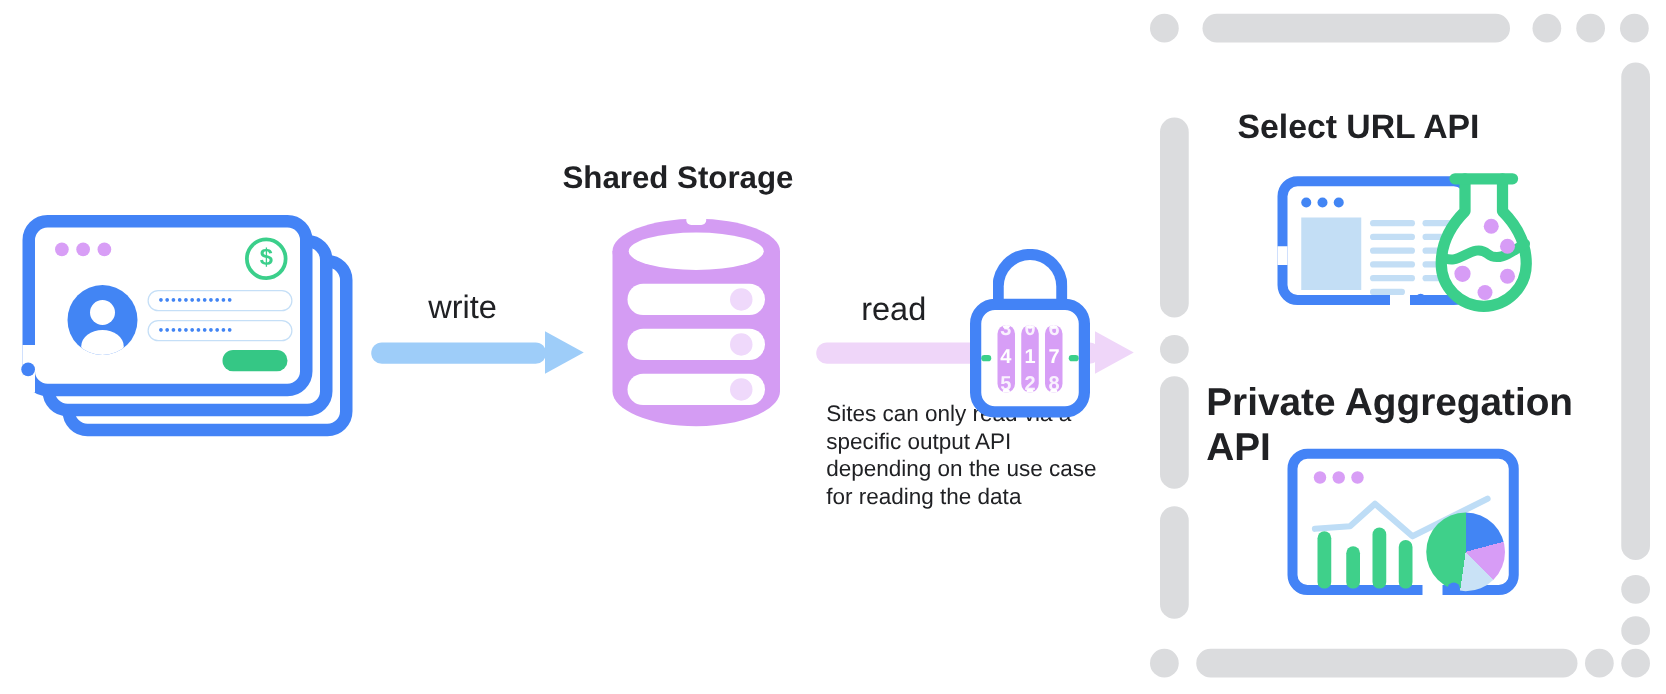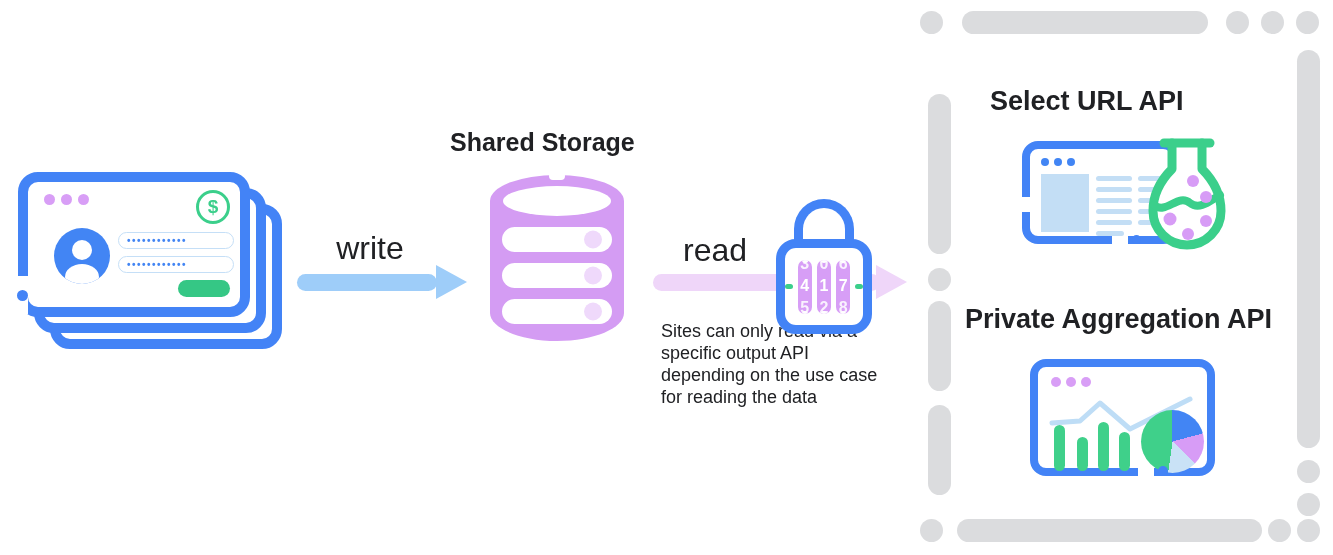--- a/index.html
+++ b/index.html
@@ -27,21 +27,21 @@
   .pw-field{position:absolute;width:116px;height:17px;border:1.5px solid #C5DFF7;
     border-radius:9px;box-sizing:border-box;background:#fff;
     display:flex;align-items:center;padding-left:8px;
     color:#4285F4;font-size:10px;font-weight:bold;letter-spacing:1.5px;line-height:10px;}
   .login-btn{position:absolute;right:10px;top:98px;width:52px;height:17px;
     border-radius:9px;background:#35C785;}
   .border-gap{position:absolute;background:#fff;}
   .border-dot-blue{position:absolute;background:#4383F6;border-radius:50%;}
 
   
-  .flow-label{position:absolute;font-size:32px;color:#202124;text-align:center;}
+  .flow-label{position:absolute;font-size:26px;color:#202124;text-align:center;}
   .flow-desc{position:absolute;font-size:18px;line-height:22px;color:#202124;white-space:pre-line;}
   .arrow-tail{position:absolute;height:17px;border-radius:9px;}
   .arrow-head{position:absolute;width:0;height:0;border-top:17.5px solid transparent;
     border-bottom:17.5px solid transparent;}
   .write-tail{left:297px;top:274px;width:140px;background:#9ECDF9;}
   .write-head{left:436px;top:265px;border-left:31px solid #9ECDF9;}
   .read-tail{left:653px;top:274px;width:227px;background:#EFD6F9;z-index:1;}
   .read-head{left:876px;top:265px;border-left:31px solid #EFD6F9;z-index:1;}
 
   .section-title{position:absolute;font-weight:bold;color:#202124;text-align:left;}
@@ -198,21 +198,21 @@
     <path d="M27 9 V35 C15 47 8 61 8 77 A34 34 0 0 0 76 77 C76 61 69 47 57 35 V9" fill="#fff" stroke="#3BCF8B" stroke-width="9" stroke-linecap="round" stroke-linejoin="round"></path>
     <line x1="19" y1="9" x2="65" y2="9" stroke="#3BCF8B" stroke-width="9" stroke-linecap="round"></line>
     <path d="M9 71 C21 81 33 59 45 69 C55 77 67 65 75 61" fill="none" stroke="#3BCF8B" stroke-width="8" stroke-linecap="round"></path>
     <circle cx="48" cy="47" r="6" fill="#D79CF6"></circle>
     <circle cx="61" cy="63" r="6" fill="#D79CF6"></circle>
     <circle cx="25" cy="85" r="6.5" fill="#D79CF6"></circle>
     <circle cx="43" cy="100" r="6" fill="#D79CF6"></circle>
     <circle cx="61" cy="87" r="6" fill="#D79CF6"></circle>
   </svg>
 
-  <div class="section-title" style="left:965px;top:304px;width:315px;font-size:27px;">Private Aggregation API</div>
+  <div class="section-title" style="left:965px;top:304px;width:315px;font-size:31px;">Private Aggregation API</div>
 
   <div class="api-win" style="left:1030px;top:359px;width:185px;height:117px;">
     <div class="tl-dot purple-dot" style="left:13px;top:10px;width:10px;height:10px;"></div>
     <div class="tl-dot purple-dot" style="left:28px;top:10px;width:10px;height:10px;"></div>
     <div class="tl-dot purple-dot" style="left:43px;top:10px;width:10px;height:10px;"></div>
     <svg style="position:absolute;left:2px;top:14px;" width="165" height="90" viewBox="0 0 165 90">
       <polyline points="12,42 40,40 60,22 90,48 150,18" fill="none" stroke="#BEDDF6" stroke-width="5" stroke-linecap="round" stroke-linejoin="round"></polyline>
       <g>
         <rect x="14" y="44" width="11" height="46" rx="5.5" fill="#3FD08A"></rect>
         <rect x="37" y="56" width="11" height="34" rx="5.5" fill="#3FD08A"></rect>

